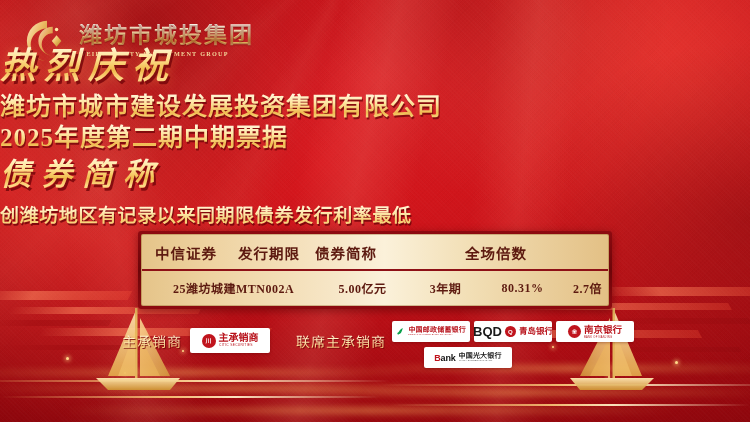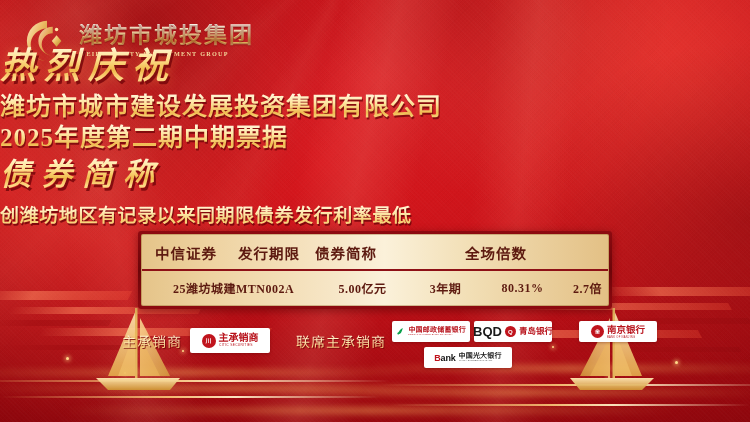--- a/index.html
+++ b/index.html
@@ -219,21 +219,21 @@
     font-family:"Liberation Sans","DejaVu Sans",sans-serif;
     color:#b8121b;line-height:1;white-space:nowrap;
     transform:scale(.92);transform-origin:left center;
   }
   .logo-stack{display:flex;flex-direction:column;justify-content:center;gap:1.5px;}
 
   
   #card-citic{left:190px;top:328px;width:80px;height:25px;}
   #card-psbc{left:392px;top:321px;width:78px;height:21px;}
   #card-bqd{left:474px;top:321px;width:78px;height:21px;}
-  #card-nanjing{left:556px;top:321px;width:78px;height:21px;margin-left:23px;}
+  #card-nanjing{left:556px;top:321px;width:78px;height:21px;}
   #card-ceb{left:424px;top:347px;width:88px;height:21px;}
   #card-bob{left:516px;top:347px;width:84px;height:21px;}
 
   .mark-circle{
     flex:0 0 auto;border-radius:50%;
     display:flex;align-items:center;justify-content:center;
     font-family:"Liberation Sans","DejaVu Sans",sans-serif;
     font-weight:bold;color:#fff;
   }
 </style>

